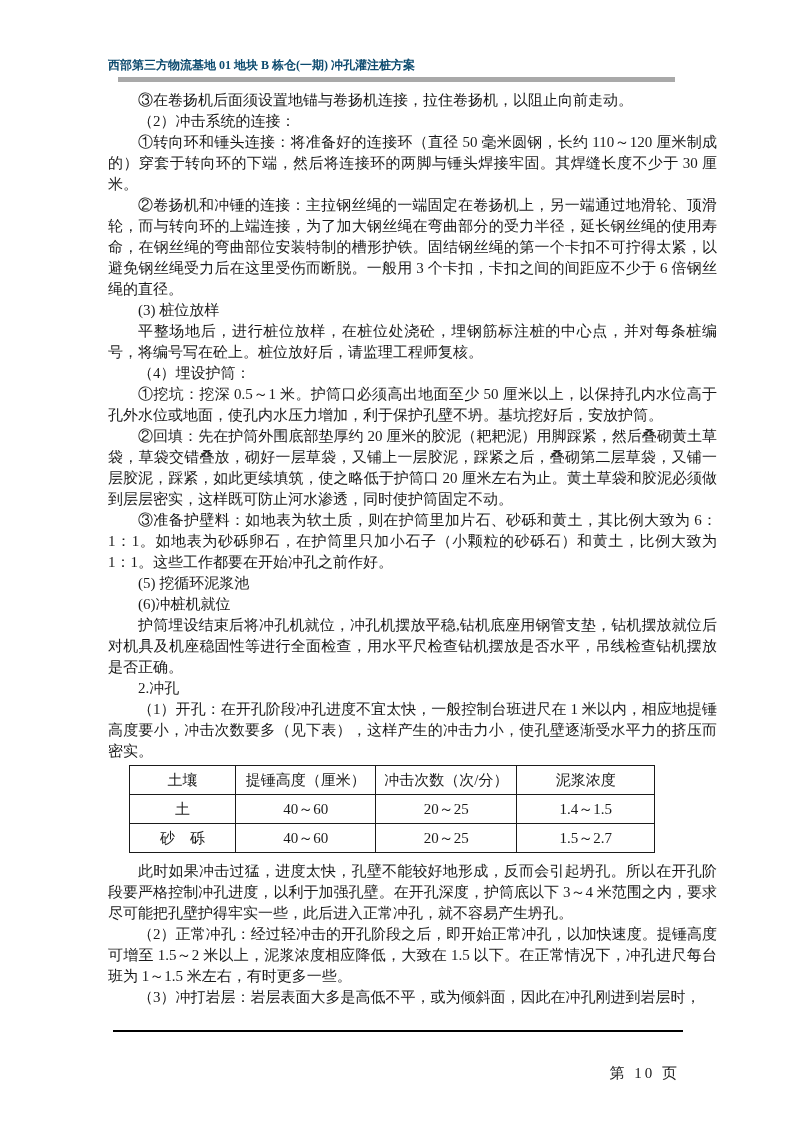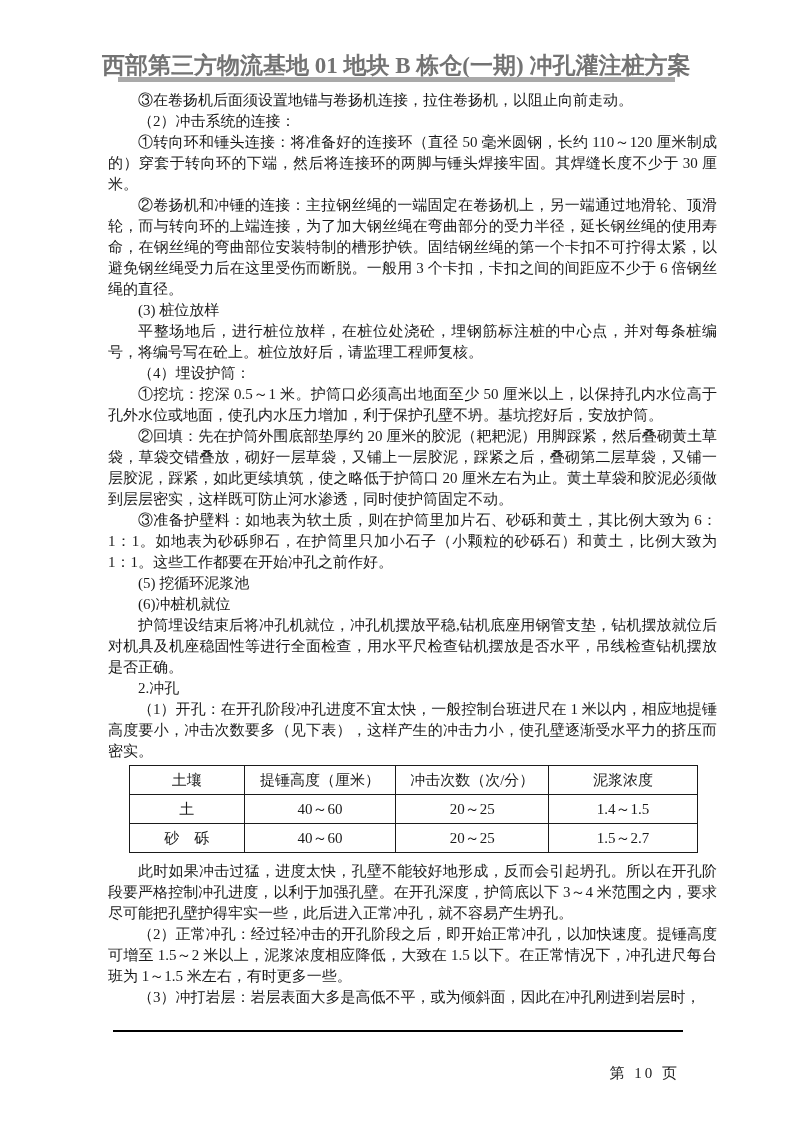--- a/index.html
+++ b/index.html
@@ -11,28 +11,28 @@
     position: relative;
     width: 793px;
     height: 1122px;
     background: #ffffff;
     overflow: hidden;
     font-family: "Liberation Serif", "DejaVu Serif", serif;
     color: #1a1a1a;
   }
   .doc-title {
     position: absolute;
-    left: 102px;
+    left: 108px;
     top: 55px;
     width: 560px;
-    font-size: 23px;
+    font-size: 12px;
     font-weight: bold;
     line-height: 21px;
     white-space: nowrap;
-    color: #737373;
+    color: #0c4a6e;
   }
   .header-rule {
     position: absolute;
     left: 118px;
     top: 77px;
     width: 557px;
     height: 5px;
     background: #a9a9a9;
   }
   .content {
@@ -45,21 +45,21 @@
     text-align: justify;
   }
   .content p {
     margin: 0;
     padding: 0;
     text-indent: 2em;
   }
   table.spec-table {
     border-collapse: collapse;
     margin: 3px 16px 8px 21px;
-    width: 569px;
+    width: 526px;
     table-layout: fixed;
     padding-left: 44px;
   }
   table.spec-table td, table.spec-table th {
     border: 1px solid #1a1a1a;
     height: 28px;
     text-align: center;
     vertical-align: middle;
     font-size: 15px;
     font-weight: normal;

